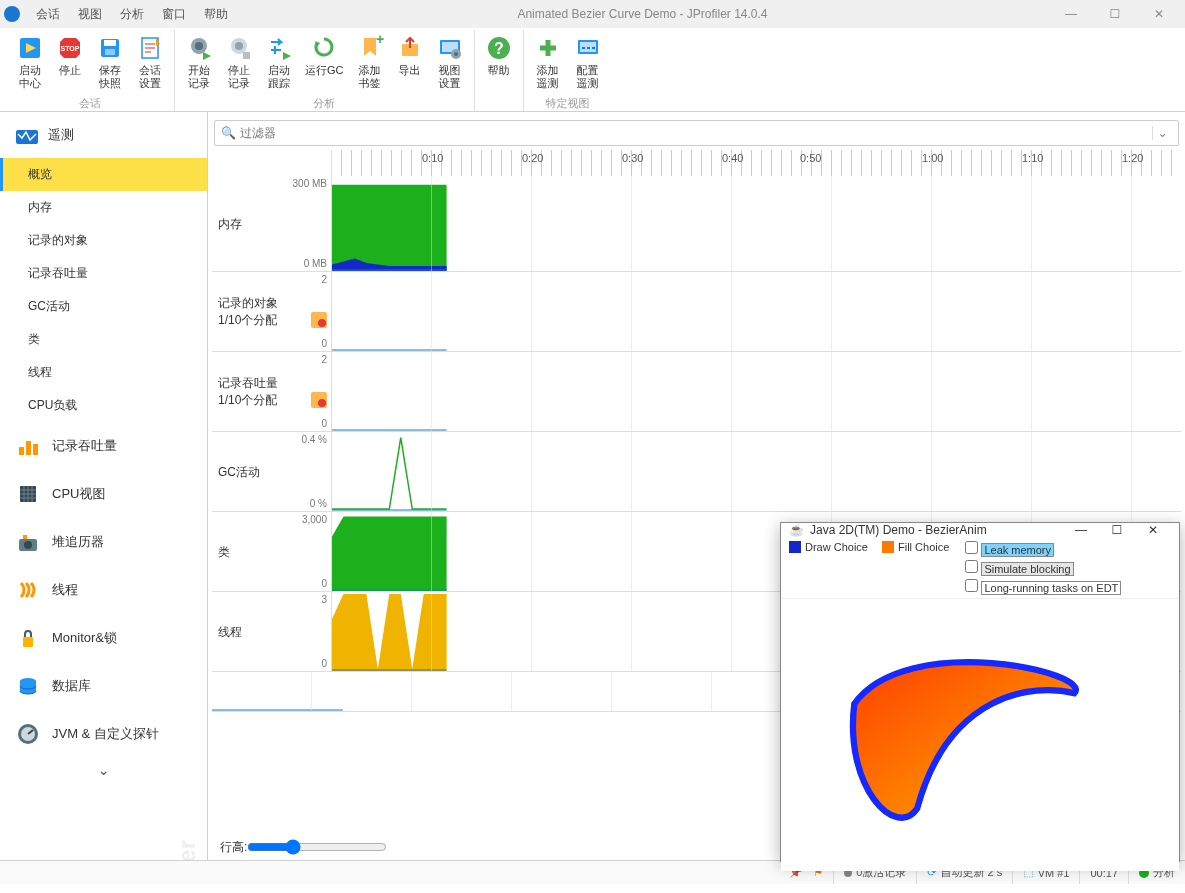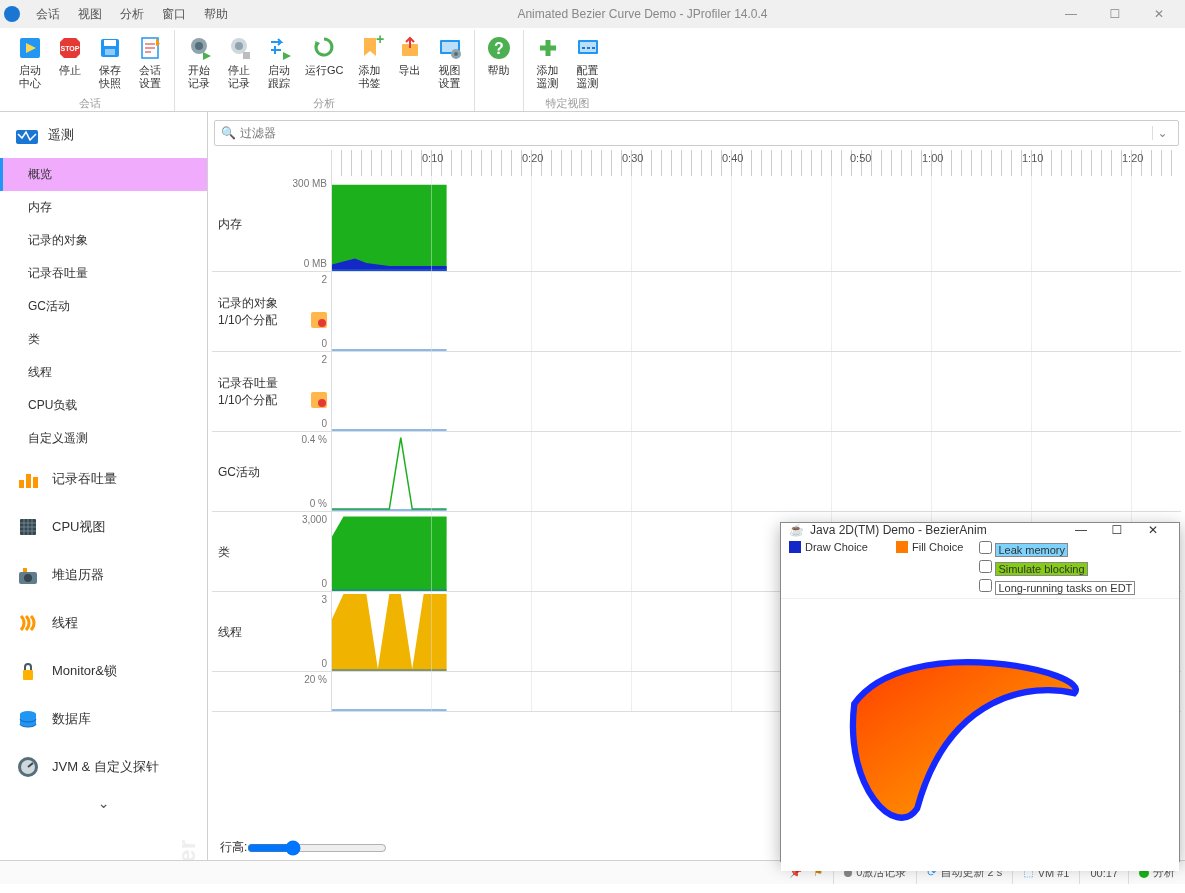--- a/index.html
+++ b/index.html
@@ -23,21 +23,21 @@
 .tb-item .ico { width: 28px; height: 28px; display: flex; align-items: center; justify-content: center; margin-bottom: 2px; }
 .tb-item .lbl { font-size: 11px; text-align: left; line-height: 1.2; color: #333; }
 .tb-group-label { text-align: center; font-size: 11px; color: #999; padding: 2px 0; }
 
 
 .main { display: flex; height: 748px; }
 .sidebar { width: 208px; border-right: 1px solid #d0d0d0; display: flex; flex-direction: column; padding-top: 2px; overflow: hidden; position: relative; }
 .side-hdr { display: flex; align-items: center; padding: 8px 10px 10px 14px; gap: 8px; }
 .side-hdr .ico { width: 26px; height: 26px; display: flex; align-items: center; justify-content: center; }
 .side-item { padding: 8px 10px 8px 28px; cursor: pointer; font-size: 12px; }
-.side-item.active { background: #f0abfc; border-left: 3px solid #2196f3; padding-left: 25px; }
+.side-item.active { background: #fde047; border-left: 3px solid #2196f3; padding-left: 25px; }
 .side-big { display: flex; align-items: center; padding: 10px 10px 10px 14px; gap: 10px; cursor: pointer; font-size: 13px; }
 .side-big .ico { width: 28px; height: 28px; display: flex; align-items: center; justify-content: center; }
 .watermark { position: absolute; bottom: 20px; right: 6px; font-size: 24px; font-weight: bold; color: #eee; transform: rotate(-90deg); transform-origin: right bottom; }
 .side-expand { text-align: center; font-size: 14px; padding: 4px; color: #555; }
 
 
 .content { flex: 1; display: flex; flex-direction: column; padding: 4px 4px 0 4px; }
 .filterbar { height: 26px; border: 1px solid #ccc; border-radius: 2px; display: flex; align-items: center; padding: 0 6px; margin: 4px 2px 4px 2px; background: #fff; }
 .filterbar input { border: none; outline: none; flex: 1; font-size: 12px; background: transparent; }
 .filter-dd { width: 20px; text-align: center; color: #888; border-left: 1px solid #ddd; }
@@ -50,21 +50,21 @@
 .chart-y { width: 120px; position: relative; border-right: 1px solid #ddd; }
 .chart-lbltext { position: absolute; left: 6px; top: 50%; transform: translateY(-50%); font-size: 12px; }
 
 
 .timeline { height: 26px; display: flex; }
 .timeline .spacer { width: 120px; border-right: 1px solid #ddd; }
 .timeline .ticks { flex: 1; position: relative; background-image: repeating-linear-gradient(to right, transparent 0, transparent 9px, #ccc 9px, #ccc 10px); }
 .timeline .ticklabel { position: absolute; top: 2px; font-size: 11px; color: #555; }
 
 
-.slider-row { display: flex; align-items: flex-end; padding: 4px 8px; gap: 0; }
+.slider-row { display: flex; align-items: flex-start; padding: 4px 8px; gap: 0; }
 .slider-row input[type=range] { width: 140px; }
 
 
 .statusbar { height: 24px; border-top: 1px solid #d0d0d0; display: flex; align-items: center; font-size: 11px; color: #555; background: #fafafa; }
 .status-seg { padding: 0 10px; border-left: 1px solid #ddd; height: 100%; display: flex; align-items: center; gap: 4px; }
 .status-seg:first-child { border-left: none; }
 
 
 .java2d-window { position: absolute; left: 780px; top: 522px; width: 400px; height: 340px; background: #fff; border: 1px solid #888; box-shadow: 0 4px 16px rgba(0,0,0,0.3); display: flex; flex-direction: column; }
 .j2d-title { height: 28px; display: flex; align-items: center; padding: 0 8px; font-size: 12px; background: #fff; }
@@ -271,21 +271,20 @@
     </div>
     <div id="side-items">
         <div class="side-item active">概览</div>
         <div class="side-item">内存</div>
         <div class="side-item">记录的对象</div>
         <div class="side-item">记录吞吐量</div>
         <div class="side-item">GC活动</div>
         <div class="side-item">类</div>
         <div class="side-item">线程</div>
         <div class="side-item">CPU负载</div>
-        <div class="side-item">自定义遥测</div>
       </div>
     <div id="side-big">
         <div class="side-big">
           <span class="ico">
             <svg width="26" height="26">
               <rect x="4" y="14" width="5" height="8" fill="#ff9800"></rect>
               <rect x="11" y="8" width="5" height="14" fill="#ff9800"></rect>
               <rect x="18" y="11" width="5" height="11" fill="#ff9800"></rect>
             </svg>
           </span>
@@ -359,21 +358,21 @@
       <span class="filter-dd">⌄</span>
     </div>
 
     <div class="timeline">
       <div class="spacer"></div>
       <div class="ticks" id="timeline-ticks">
           <span class="ticklabel" style="left: 90px;">0:10</span>
           <span class="ticklabel" style="left: 190px;">0:20</span>
           <span class="ticklabel" style="left: 290px;">0:30</span>
           <span class="ticklabel" style="left: 390px;">0:40</span>
-          <span class="ticklabel" style="left: 518px;">0:50</span>
+          <span class="ticklabel" style="left: 468px;">0:50</span>
           <span class="ticklabel" style="left: 590px;">1:00</span>
           <span class="ticklabel" style="left: 690px;">1:10</span>
           <span class="ticklabel" style="left: 790px;">1:20</span>
         </div>
     </div>
 
     <div class="charts" id="charts">
         <div class="chart-row" style="height: 96px;">
           <div class="chart-y">
             <div class="chart-lbltext">内存</div>
@@ -463,25 +462,20 @@
           </div>
           <div class="chart-area">
             <div class="grid-overlay"></div>
             <svg width="100%" height="100%" viewBox="0 0 850 80" preserveAspectRatio="none">
               <path d="M 0 80 L 0 27.333333333333343 L 11.475000000000001 2 L 22.950000000000003 2 L 34.425000000000004 2 L 45.900000000000006 78 L 57.37500000000001 2 L 68.85000000000001 2 L 80.325 78 L 91.80000000000001 2 L 103.27500000000002 2 L 114.75000000000001 2 L 114.75000000000001 80 Z" fill="#f0b400"></path>
               <line x1="0" x2="114.75000000000001" y1="79" y2="79" stroke="#1976d2" stroke-width="1"></line>
             </svg>
           </div>
         </div>
         <div class="chart-row" style="height: 40px;">
-          <div class="chart-y">
-            <div class="chart-lbltext"></div>
-            <span class="ymax">20 %</span>
-            <span class="ymin"></span>
-          </div>
           <div class="chart-area">
             <div class="grid-overlay"></div>
             <svg width="100%" height="100%" viewBox="0 0 850 40" preserveAspectRatio="none">
               <line x1="0" x2="114.75000000000001" y1="39" y2="39" stroke="#1976d2" stroke-width="1"></line>
             </svg>
           </div>
         </div>
       </div>
 
     <div class="slider-row">
@@ -518,34 +512,34 @@
 <div class="java2d-window">
   <div class="j2d-title">
     <span style="margin-right:6px;">☕</span>
     <span class="t">Java 2D(TM) Demo - BezierAnim</span>
     <span class="wb">—</span>
     <span class="wb">☐</span>
     <span class="wb">✕</span>
   </div>
   <div class="j2d-toolbar">
     <div class="j2d-left">
-      <div style="display:flex;gap:28px;">
+      <div style="display:flex;gap:14px;">
         <span class="j2d-legend">
             <span class="sw" style="background:#1428c8;"></span>
             <span>Draw Choice</span>
           </span>
         <span class="j2d-legend">
             <span class="sw" style="background:#ff7a00;"></span>
             <span>Fill Choice</span>
           </span>
       </div>
     </div>
     <div class="j2d-right" id="j2d-checks">
         <label><input type="checkbox" style=""> <span style="background:#7dd3fc;border:1px solid #888;padding:0 2px;">Leak memory</span></label>
-        <label><input type="checkbox" style=""> <span style="background:#84cc16;border:1px solid #888;padding:0 2px;">Simulate blocking</span></label>
+        <label><input type="checkbox" style=""> <span style="background:#e5e5e5;border:1px solid #888;padding:0 2px;">Simulate blocking</span></label>
         <label><input type="checkbox" style=""> <span style="background:#fff;border:1px solid #888;padding:0 2px;">Long-running tasks on EDT</span></label>
       </div>
   </div>
   <div class="j2d-canvas">
     <svg width="100%" height="100%" viewBox="0 0 380 260">
       <defs>
         <linearGradient id="bz" x1="0" y1="0" x2="1" y2="1">
           <stop offset="0%" stop-color="#ff4000"></stop>
           <stop offset="100%" stop-color="#ffb000"></stop>
         </linearGradient>

